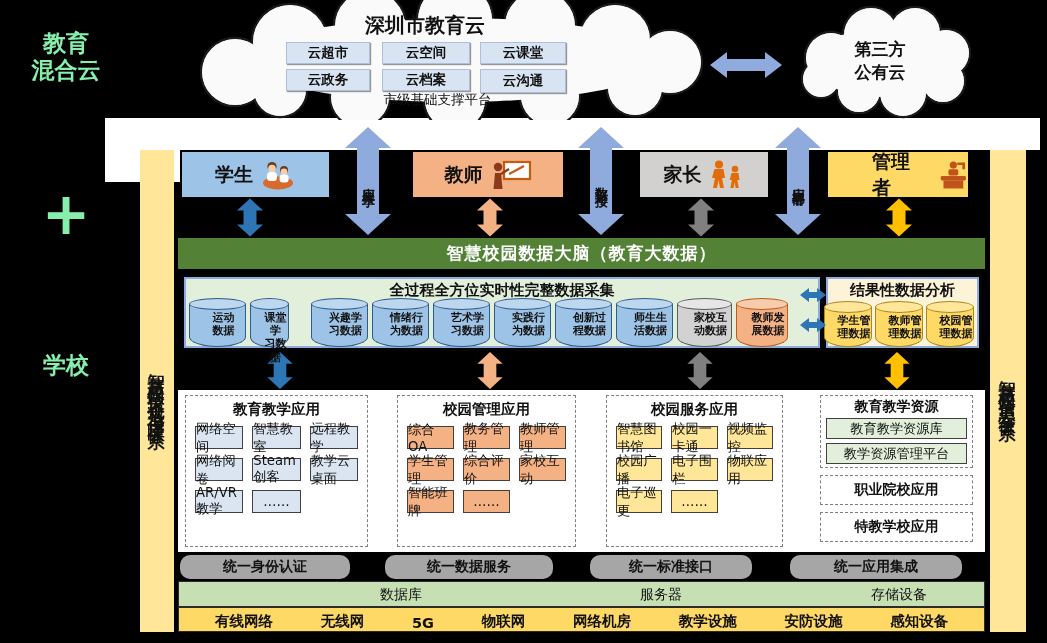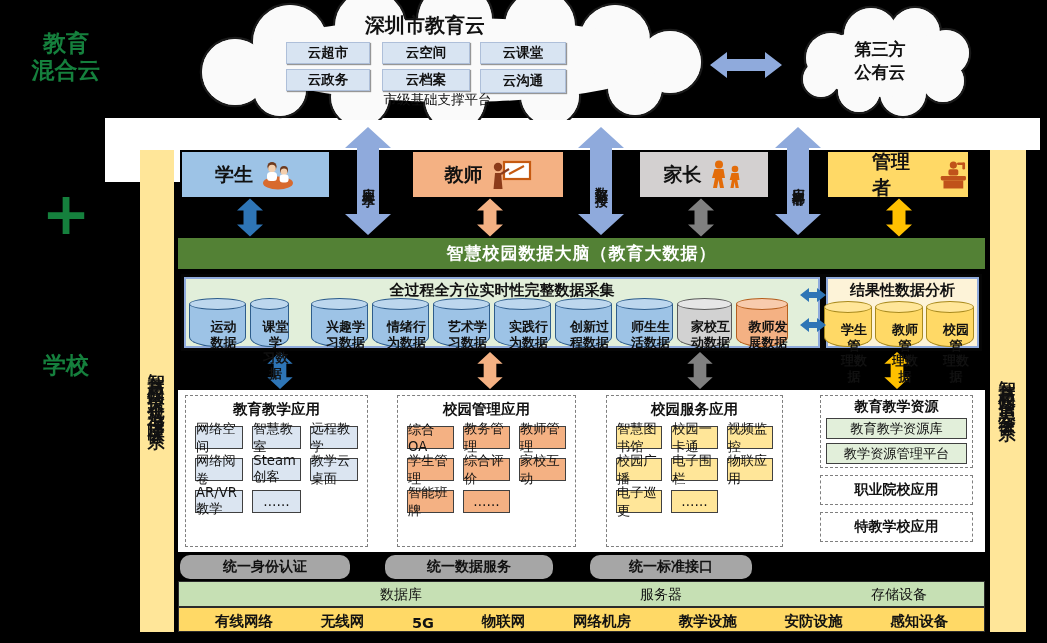--- a/index.html
+++ b/index.html
@@ -6,21 +6,21 @@
   #stage{position:relative;width:1047px;height:643px;background:#000;overflow:hidden;
          font-family:"DejaVu Sans","Liberation Sans",sans-serif;color:#111;}
   .abs{position:absolute;box-sizing:border-box;}
   
   .band{background:#fff;z-index:1;}
   
   .sidebar{background:#ffe699;z-index:2;display:flex;align-items:center;justify-content:center;}
   .sidebar .vtext{writing-mode:vertical-rl;text-orientation:upright;font-weight:bold;
                   font-size:17px;letter-spacing:5px;color:#111;}
   
-  .bluelbl{color:#15803d;font-weight:bold;text-align:center;z-index:3;line-height:1.18;}
+  .bluelbl{color:#86efac;font-weight:bold;text-align:center;z-index:3;line-height:1.18;}
   
   .cloudsvg{z-index:3;}
   .cloudtxt{z-index:4;text-align:center;font-weight:bold;color:#111;}
   .cloudbtn{z-index:4;background:#d8e4f2;border:1px solid #aebfd9;box-shadow:1px 1px 1px rgba(0,0,0,.4);
             display:flex;align-items:center;justify-content:center;font-size:13.5px;font-weight:bold;}
   
   .arrow{z-index:4;}
   .arr-periwinkle polygon{fill:#8faadc;}
   .arr-blue polygon{fill:#2e75b6;}
   .arr-orange polygon{fill:#f4b183;}
@@ -44,22 +44,22 @@
   .panel{position:absolute;border:2px solid #8faadc;box-sizing:border-box;}
   .panel-green{background:#e2efda;}
   .panel-cream{background:#fdf3d8;}
   .paneltitle{position:absolute;left:0;right:0;top:2px;text-align:center;font-weight:bold;font-size:15px;color:#111;}
   
   .cyl{position:absolute;z-index:6;height:49px;}
   .cyl i{display:block;position:absolute;box-sizing:border-box;}
   .cyl-body{left:0;right:0;top:6px;bottom:0;border:1.6px solid #2e5d8c;border-top:none;
             border-radius:0 0 50% 50%/0 0 10px 10px;background:#9dc3e6;}
   .cyl-top{left:0;right:0;top:0;height:12px;border:1.6px solid #2e5d8c;border-radius:50%;background:#bdd7ee;}
-  .cyl-label{position:absolute;left:12px;right:0;top:13px;text-align:center;font-size:13px;font-weight:bold;
-             line-height:1.2;white-space:pre-line;color:#111;margin-top:8px;}
+  .cyl-label{position:absolute;left:12px;right:0;top:13px;text-align:center;font-size:11px;font-weight:bold;
+             line-height:1.2;white-space:pre-line;color:#111;}
   .cyl.gray .cyl-body{background:#d2d2d2;border-color:#5a5a5a}.cyl.gray .cyl-top{background:#e6e6e6;border-color:#5a5a5a}
   .cyl.orange .cyl-body{background:#f4b183;border-color:#b55f1e}.cyl.orange .cyl-top{background:#f8cbad;border-color:#b55f1e}
   .cyl.yellow .cyl-body{background:#ffd966;border-color:#a98a1e}.cyl.yellow .cyl-top{background:#ffe699;border-color:#a98a1e}
   
   .apppanel{background:#fff;z-index:4;}
   .app-sec{position:absolute;top:395px;height:152px;border:1.5px dashed #7f7f7f;background:#fff;z-index:5;box-sizing:border-box;}
   .app-title{font-weight:bold;font-size:14.5px;text-align:center;margin-top:4px;color:#111;}
   .app-grid{display:grid;grid-template-columns:repeat(3,1fr);gap:9px 9px;padding:7px 9px 0 9px;}
   .app-item{border:1.2px solid #404040;height:23px;display:flex;align-items:center;justify-content:center;
             font-size:13.2px;box-sizing:border-box;color:#111;}
@@ -408,20 +408,21 @@
     <div class="app-title" style="margin-top:2px;font-size:14px;">教育教学资源</div>
     <div class="res-item" style="margin-top:2px;">教育教学资源库</div>
     <div class="res-item">教学资源管理平台</div>
   </div>
   <div class="extra-sec" style="top:475px;">职业院校应用</div>
   <div class="extra-sec" style="top:512px;">特教学校应用</div>
 
   <div class="abs uni" style="left:180px;width:170px;">统一身份认证</div>
   <div class="abs uni" style="left:385px;width:168px;">统一数据服务</div>
   <div class="abs uni" style="left:590px;width:162px;">统一标准接口</div>
+  <div class="abs uni" style="left:790px;width:172px;">统一应用集成</div>
 
   <div class="abs infra-green" style="left:178px;top:581px;width:807px;height:26px;">
     <span style="left:222px;">数据库</span>
     <span style="left:482px;">服务器</span>
     <span style="left:720px;">存储设备</span>
   </div>
   <div class="abs infra-yellow" style="left:178px;top:607px;width:807px;height:25px;">
     <span>有线网络</span>
     <span>无线网</span>
     <span>5G</span>

